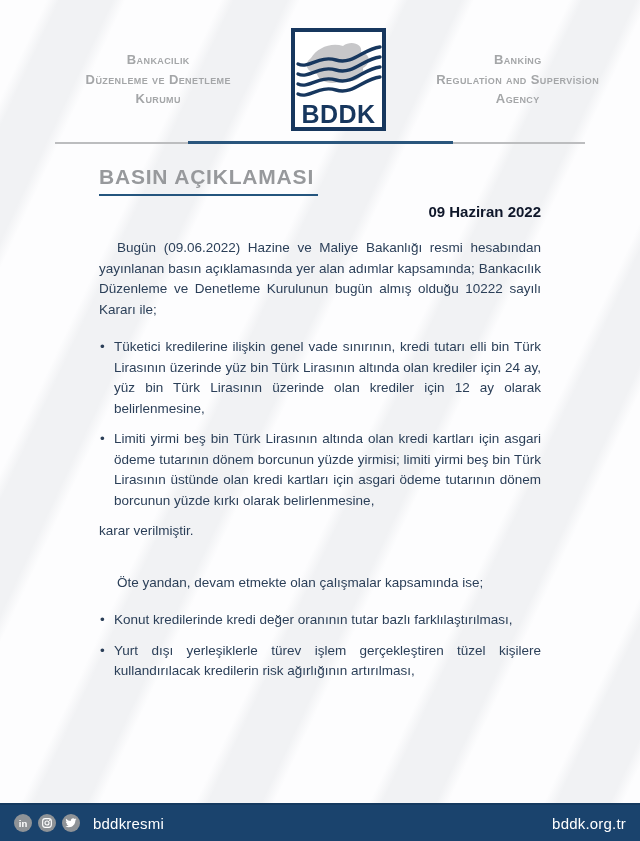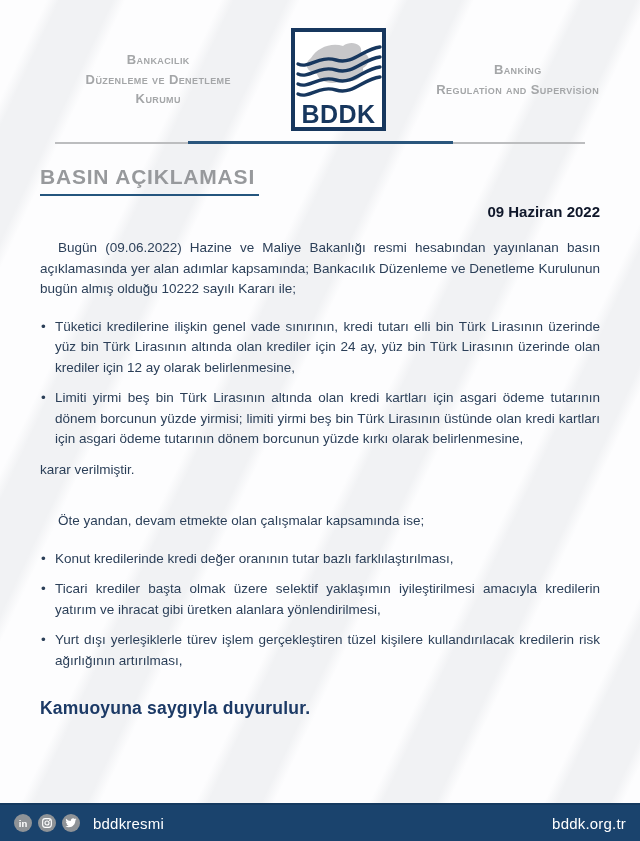--- a/index.html
+++ b/index.html
@@ -64,21 +64,21 @@
   .separator-accent {
     position: absolute;
     left: 25%;
     top: -1px;
     width: 50%;
     height: 3px;
     background: #2a567d;
   }
 
   
-  main { padding: 0 40px; flex: 1; }
+  main { padding: 0 99px; flex: 1; }
   .title-row { margin-top: 21px; }
   h1.page-title {
     display: inline-block;
     font-size: 21px;
     font-weight: bold;
     letter-spacing: 0.8px;
     color: #97999c;
     border-bottom: 2px solid #24557e;
     padding: 0 4px 5px 0;
   }
@@ -175,20 +175,21 @@
             <path d="M7 56 C18 61, 28 47, 45 52 C62 57, 72 41, 89 39"></path>
             <path d="M7 66 C18 71, 28 57, 45 62 C62 67, 72 51, 89 49"></path>
           </g>
           <text x="47.5" y="95" text-anchor="middle" font-family="Liberation Sans, sans-serif" font-size="25" font-weight="bold" fill="#17375e" letter-spacing="0.5">BDDK</text>
         </svg>
       </div>
 
       <div class="org org-en">
         <div>Banking</div>
         <div>Regulation and Supervision</div>
+        <div>Agency</div>
       </div>
     </header>
 
     <div class="separator">
       <span class="separator-accent"></span>
     </div>
 
     <main>
       <div class="title-row">
         <h1 class="page-title">BASIN AÇIKLAMASI</h1>
@@ -200,25 +201,23 @@
       <ul>
         <li>Tüketici kredilerine ilişkin genel vade sınırının, kredi tutarı elli bin Türk Lirasının üzerinde yüz bin Türk Lirasının altında olan krediler için 24 ay, yüz bin Türk Lirasının üzerinde olan krediler için 12 ay olarak belirlenmesine,</li>
         <li>Limiti yirmi beş bin Türk Lirasının altında olan kredi kartları için asgari ödeme tutarının dönem borcunun yüzde yirmisi; limiti yirmi beş bin Türk Lirasının üstünde olan kredi kartları için asgari ödeme tutarının dönem borcunun yüzde kırkı olarak belirlenmesine,</li>
       </ul>
       <p class="close-line">karar verilmiştir.</p>
 
       <p class="indent section-gap">Öte yandan, devam etmekte olan çalışmalar kapsamında ise;</p>
 
       <ul>
         <li>Konut kredilerinde kredi değer oranının tutar bazlı farklılaştırılması,</li>
-        <li>Ticari krediler başta olmak üzere selektif yaklaşımın iyileştirilmesi amacıyla kredilerin yatırım ve ihracat gibi üretken alanlara yönlendirilmesi,</li>
         <li>Yurt dışı yerleşiklerle türev işlem gerçekleştiren tüzel kişilere kullandırılacak kredilerin risk ağırlığının artırılması,</li>
       </ul>
 
-      <p class="signoff">Kamuoyuna saygıyla duyurulur.</p>
     </main>
 
     <footer>
       <div class="social">
         <span class="icon-circle">in</span>
         <span class="icon-circle">
           <svg width="12" height="12" viewBox="0 0 16 16">
             <rect x="2.2" y="2.2" width="11.6" height="11.6" rx="3.4" fill="none" stroke="#ffffff" stroke-width="1.5"></rect>
             <circle cx="8" cy="8" r="2.7" fill="none" stroke="#ffffff" stroke-width="1.5"></circle>
             <circle cx="11.7" cy="4.3" r="1" fill="#ffffff"></circle>

